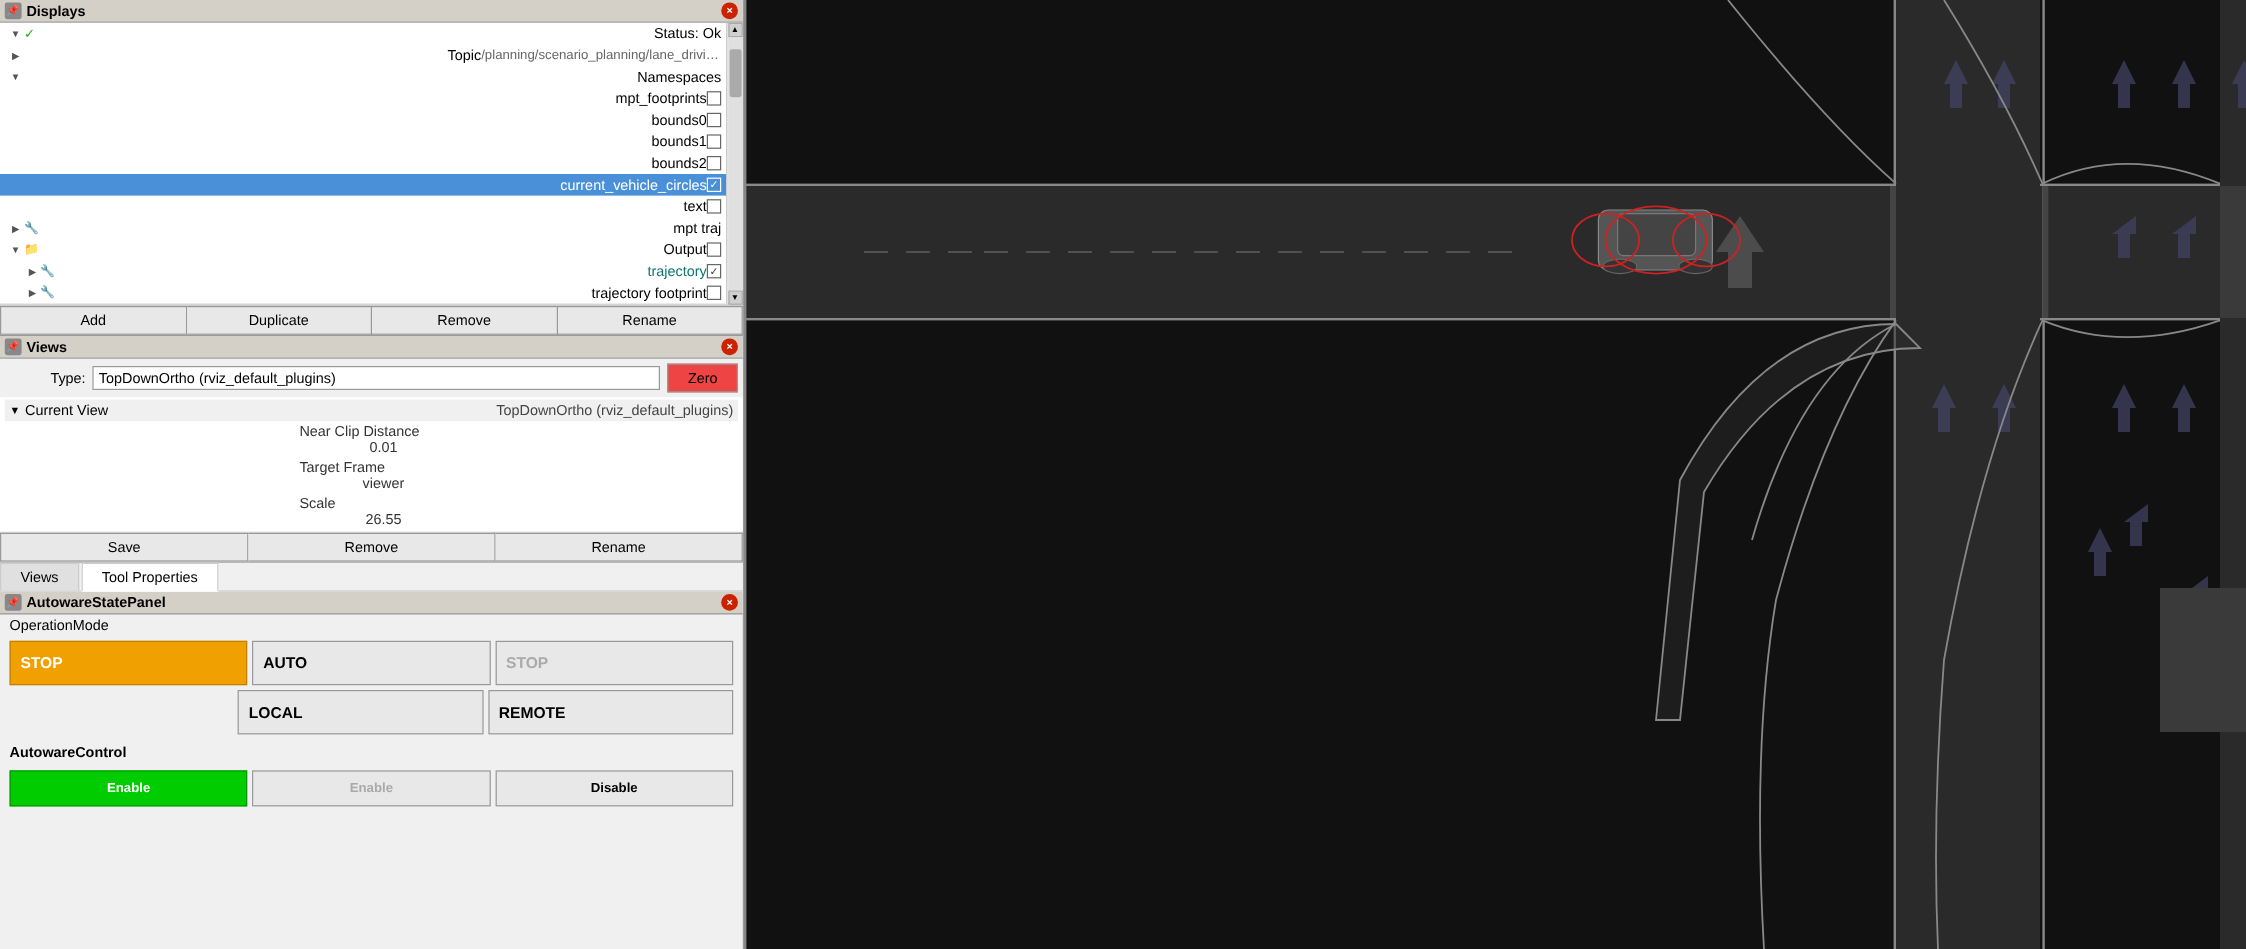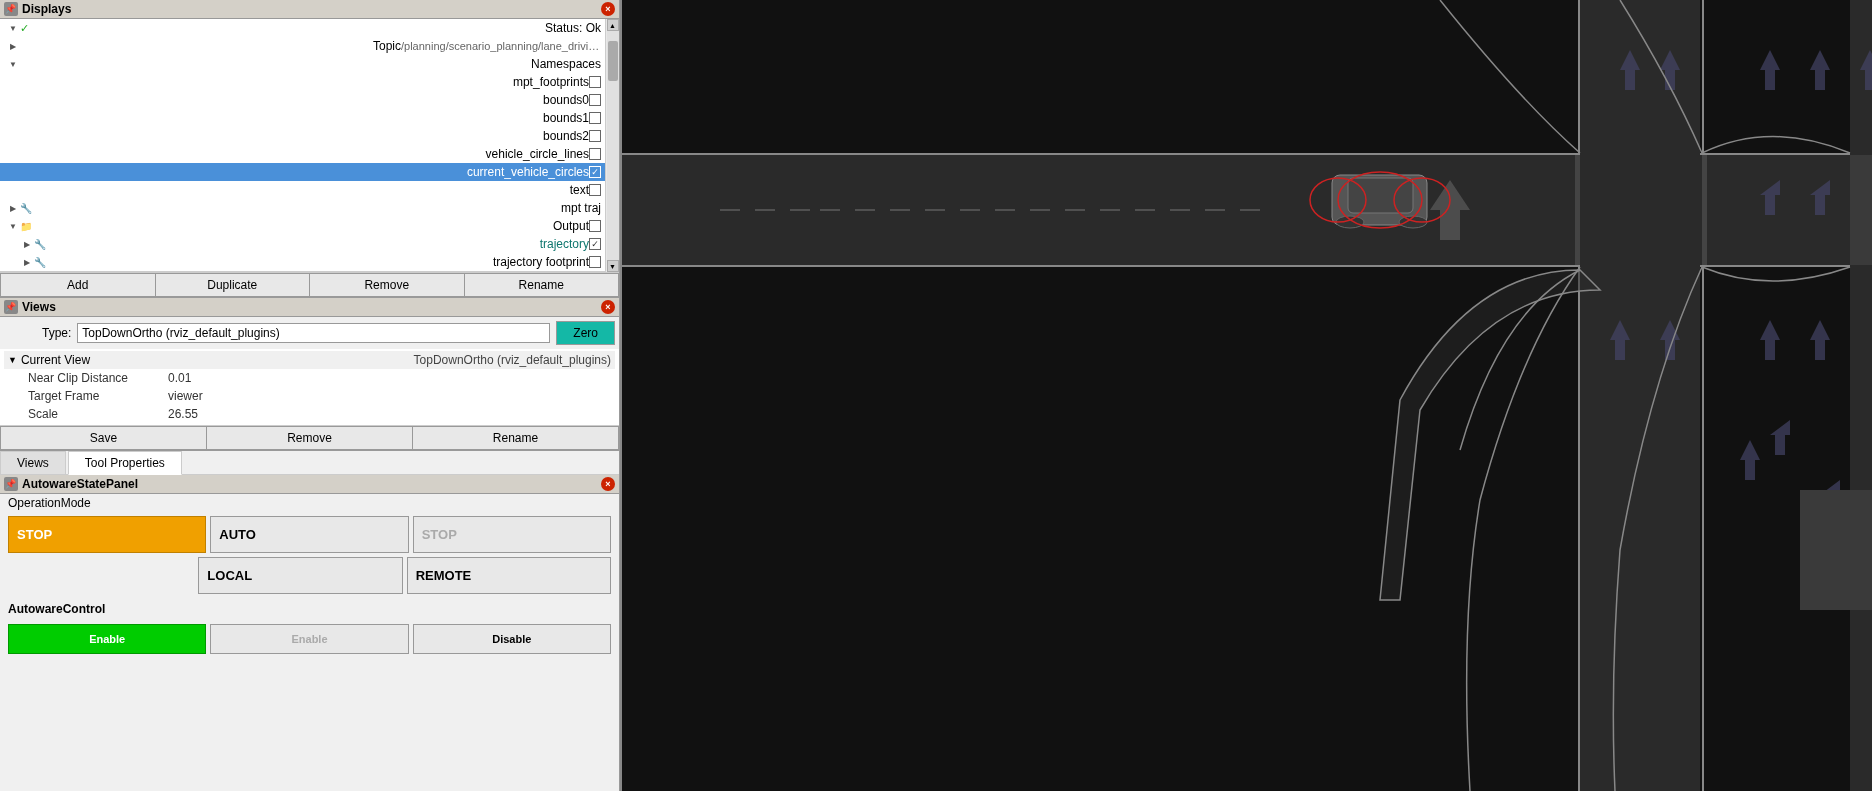--- a/index.html
+++ b/index.html
@@ -141,20 +141,21 @@
       display: flex;
       align-items: center;
       padding: 2px 4px;
       background: #f0f0f0;
     }
     .prop-row {
       display: flex;
       align-items: center;
       min-height: 18px;
       padding: 1px 4px 1px 24px;
+      flex-direction: column;
     }
     .prop-name { width: 140px; color: #333; }
     .prop-value { color: #333; }
     .views-btns {
       display: flex;
       border-top: 1px solid #ccc;
     }
     .views-btns .btn { flex: 1; }
 
     
@@ -258,21 +259,21 @@
     }
 
     
     .tree-list::-webkit-scrollbar { width: 12px; }
     .tree-list::-webkit-scrollbar-track { background: #e0e0e0; }
     .tree-list::-webkit-scrollbar-thumb { background: #aaa; border-radius: 2px; }
 
     .zero-btn {
       padding: 4px 16px;
       border: 1px solid #999;
-      background: #14b8a6;
+      background: #ef4444;
       cursor: pointer;
       font-size: 12px;
       white-space: nowrap;
     }
 
     .displays-tree-wrapper {
       display: flex;
       position: relative;
     }
     .displays-tree-wrapper .tree-list {
@@ -368,26 +369,20 @@
           <div class="tree-checkbox"></div>
         </div>
 
         <div class="tree-item">
           <span class="tree-indent" style="width:18px"></span>
           <span class="tree-arrow leaf"></span>
           <span class="tree-label">bounds2</span>
           <div class="tree-checkbox"></div>
         </div>
 
-        <div class="tree-item">
-          <span class="tree-indent" style="width:18px"></span>
-          <span class="tree-arrow leaf"></span>
-          <span class="tree-label">vehicle_circle_lines</span>
-          <div class="tree-checkbox"></div>
-        </div>
 
         <div class="tree-item selected">
           <span class="tree-indent" style="width:18px"></span>
           <span class="tree-arrow leaf"></span>
           <span class="tree-label">current_vehicle_circles</span>
           <div class="tree-checkbox checked-blue"></div>
         </div>
 
 
         <div class="tree-item">

